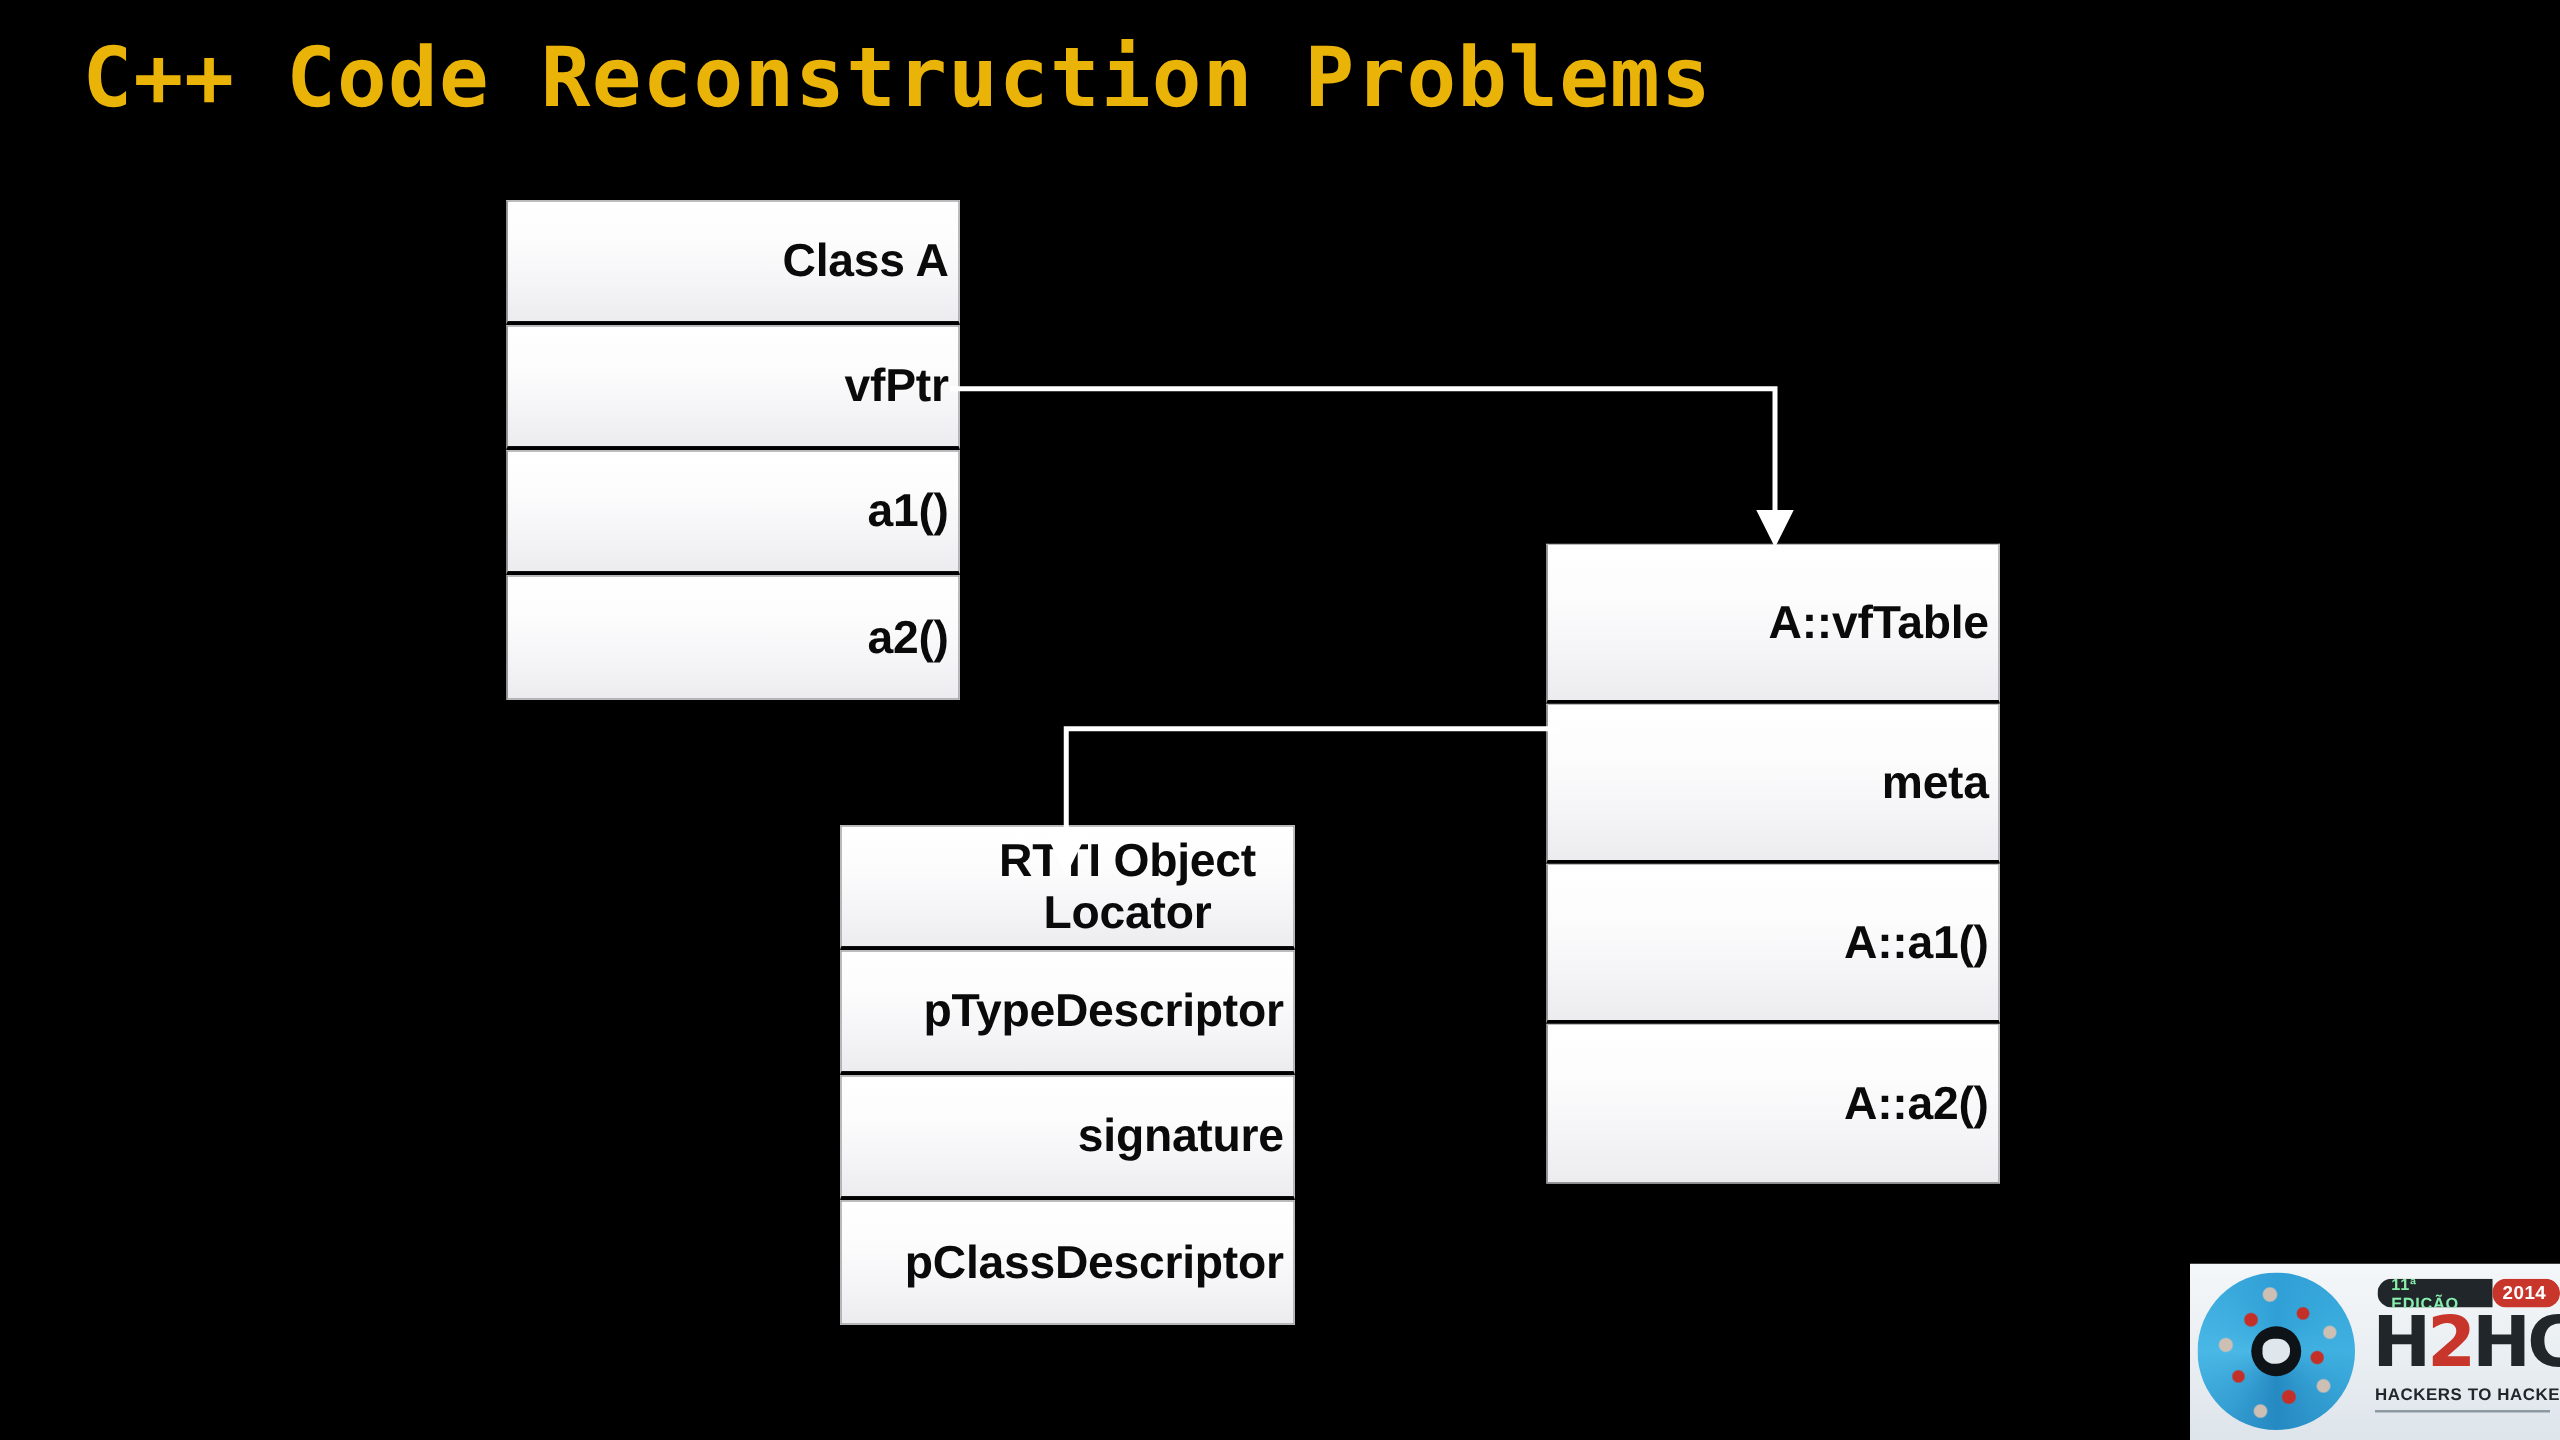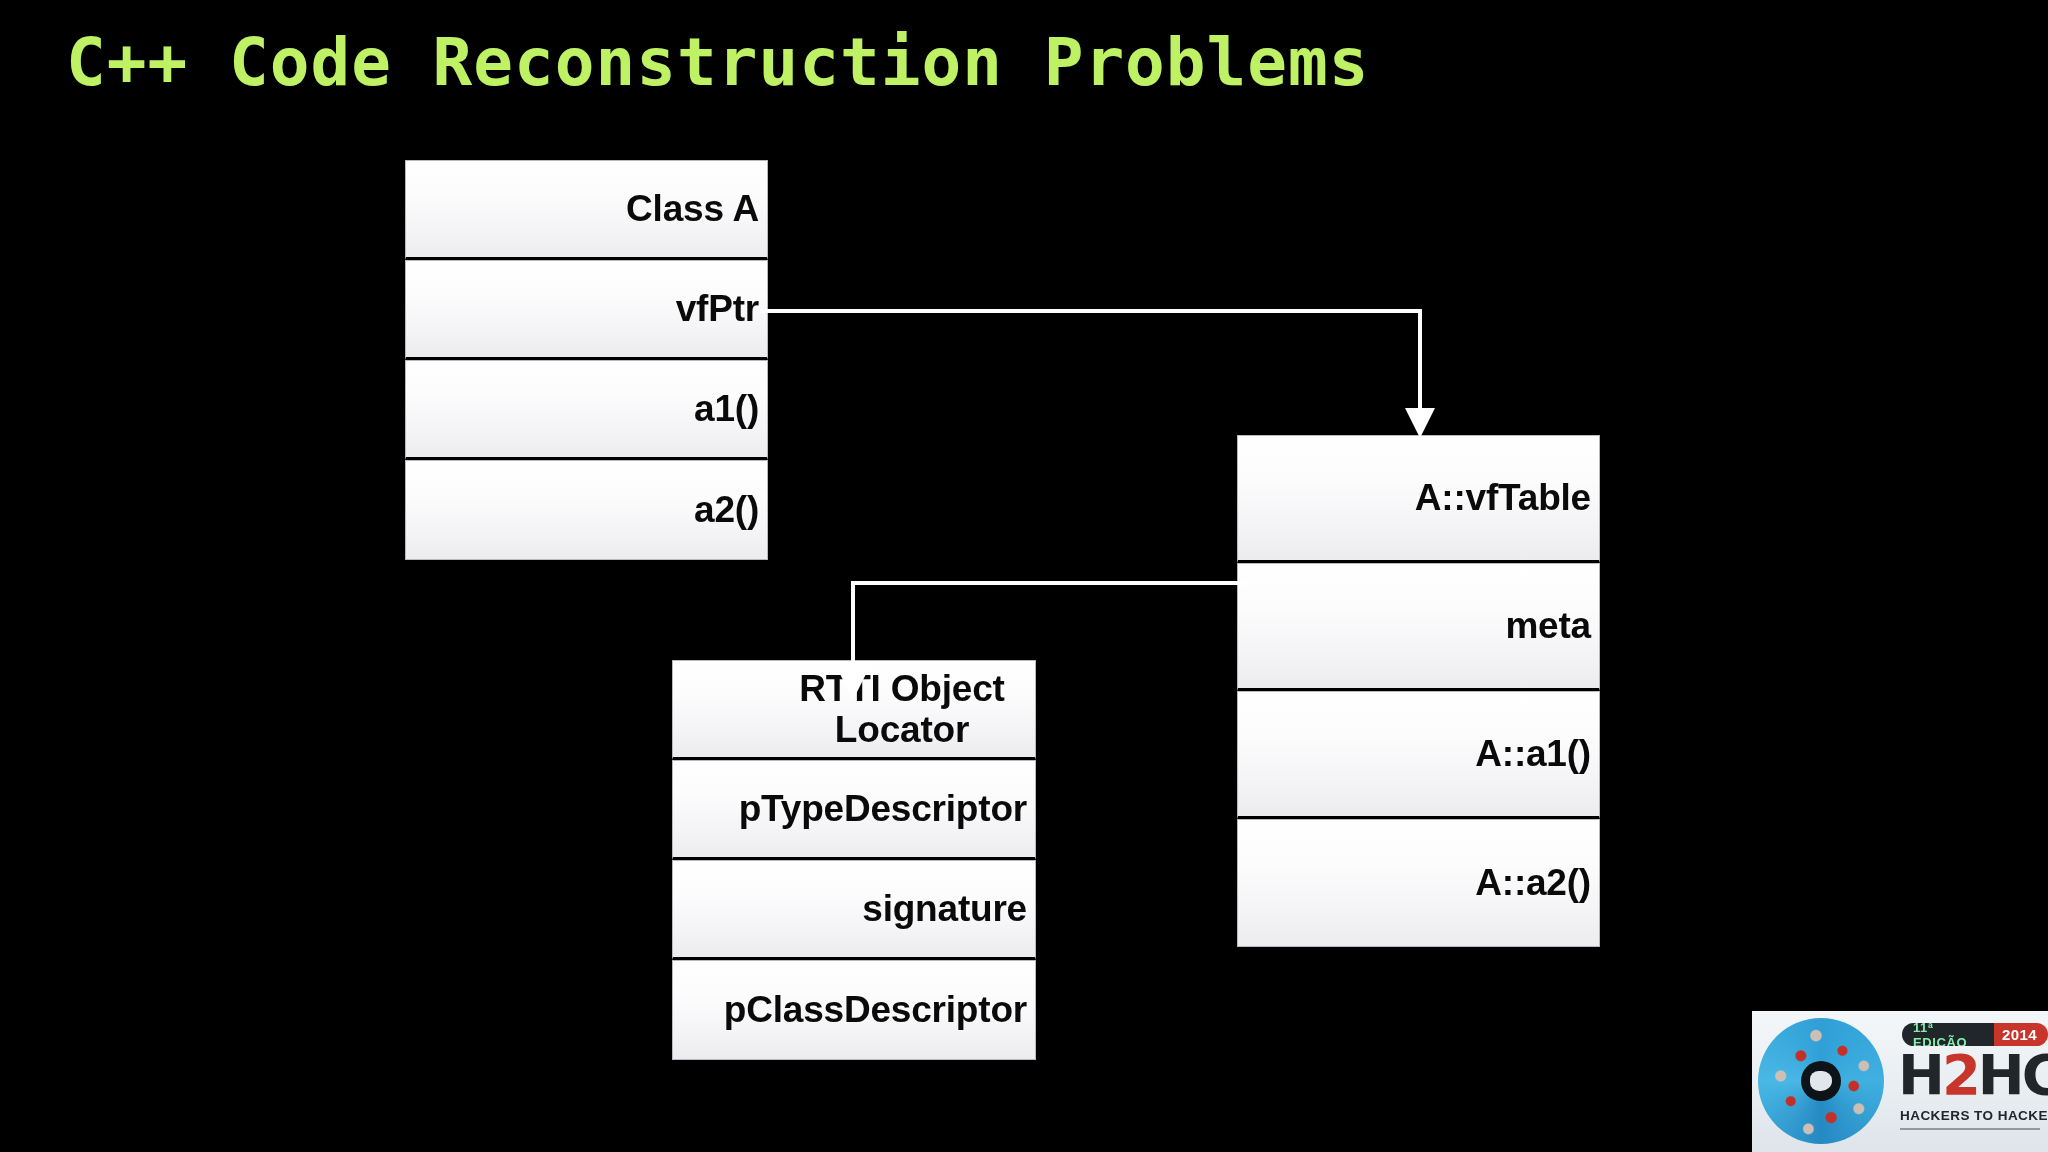--- a/index.html
+++ b/index.html
@@ -22,21 +22,21 @@
 
   
   #slide-title {
     position: absolute;
     left: 66px;
     top: 24px;
     font-family: "DejaVu Sans Mono", "Liberation Mono", monospace;
     font-size: 66px;
     font-weight: bold;
     letter-spacing: 1px;
-    color: #bef264;
+    color: #eab308;
     white-space: nowrap;
   }
 
   
   .uml-table {
     position: absolute;
     box-sizing: border-box;
   }
   .uml-row {
     position: relative;
@@ -156,20 +156,21 @@
   #logo-edition-right {
     background: #c8352b;
     color: #ffffff;
     font-size: 15px;
     font-weight: bold;
     letter-spacing: .4px;
     padding: 0 11px 0 8px;
     display: flex;
     align-items: center;
     font-family: "Liberation Sans", sans-serif;
+    border-radius: 11px;
   }
   #logo-wordmark {
     position: absolute;
     left: 146px;
     top: 36px;
     font-family: "DejaVu Sans", sans-serif;
     font-size: 56px;
     font-weight: bold;
     letter-spacing: -3px;
     line-height: 1;

